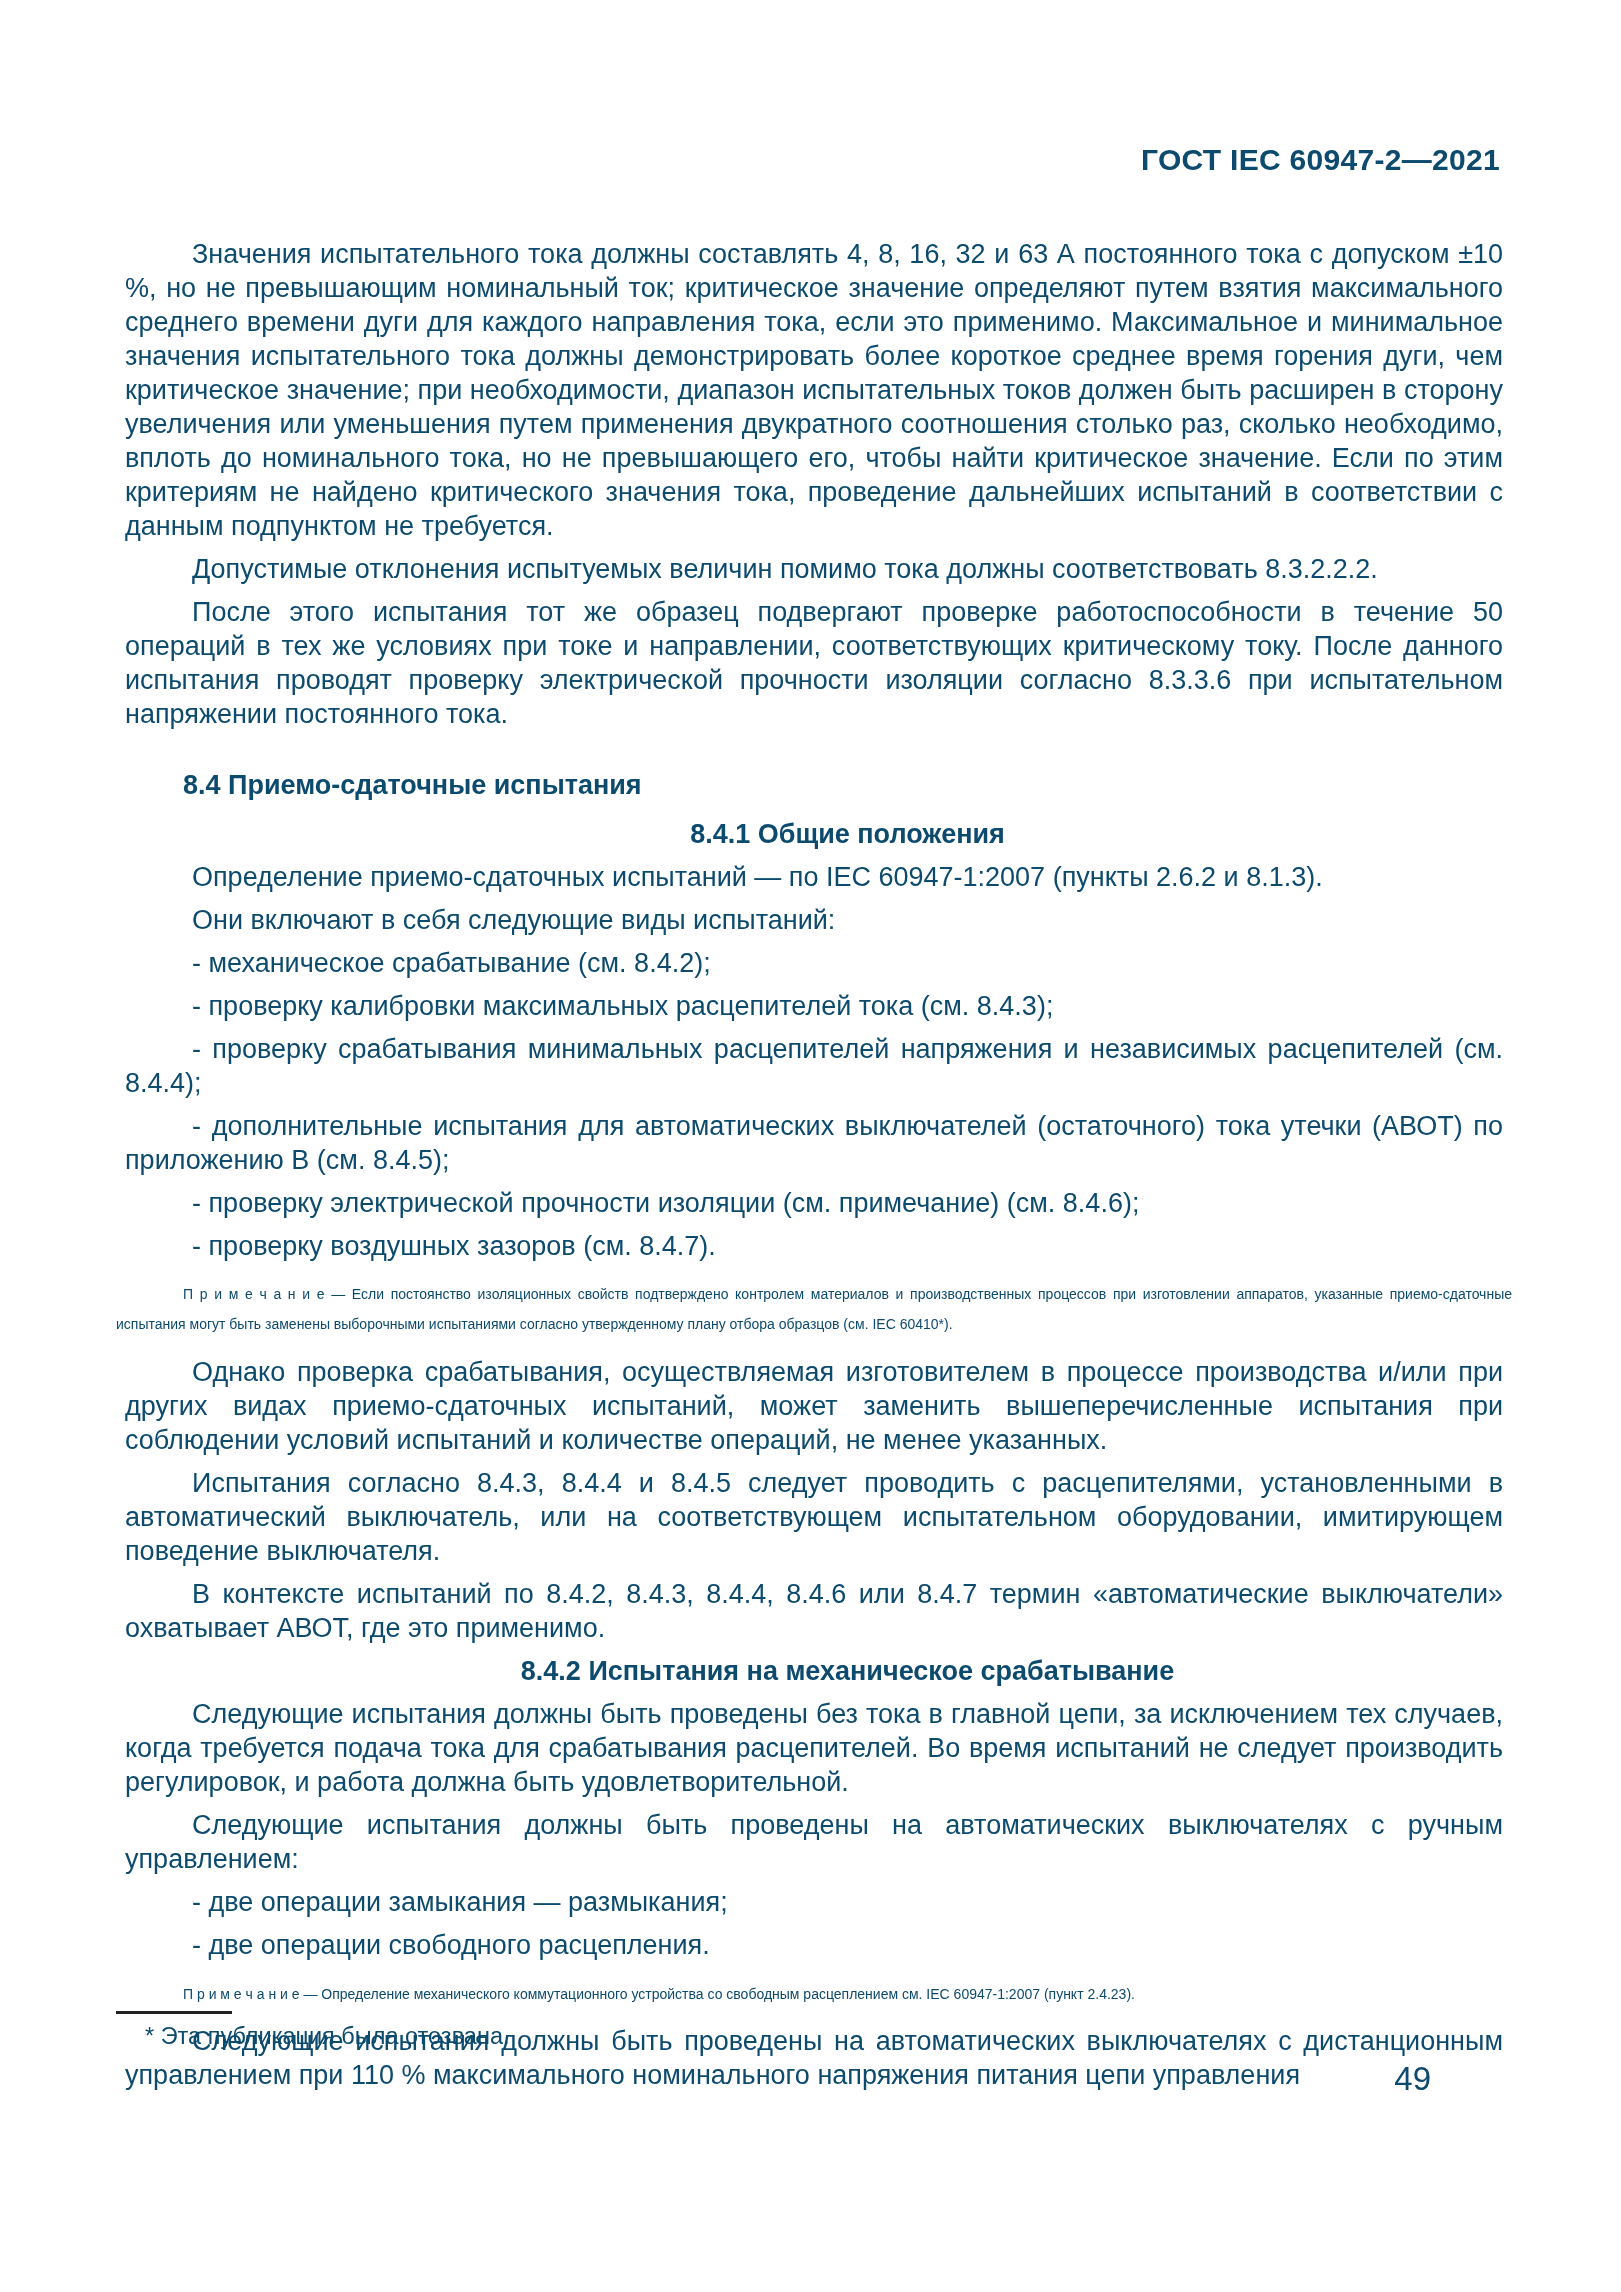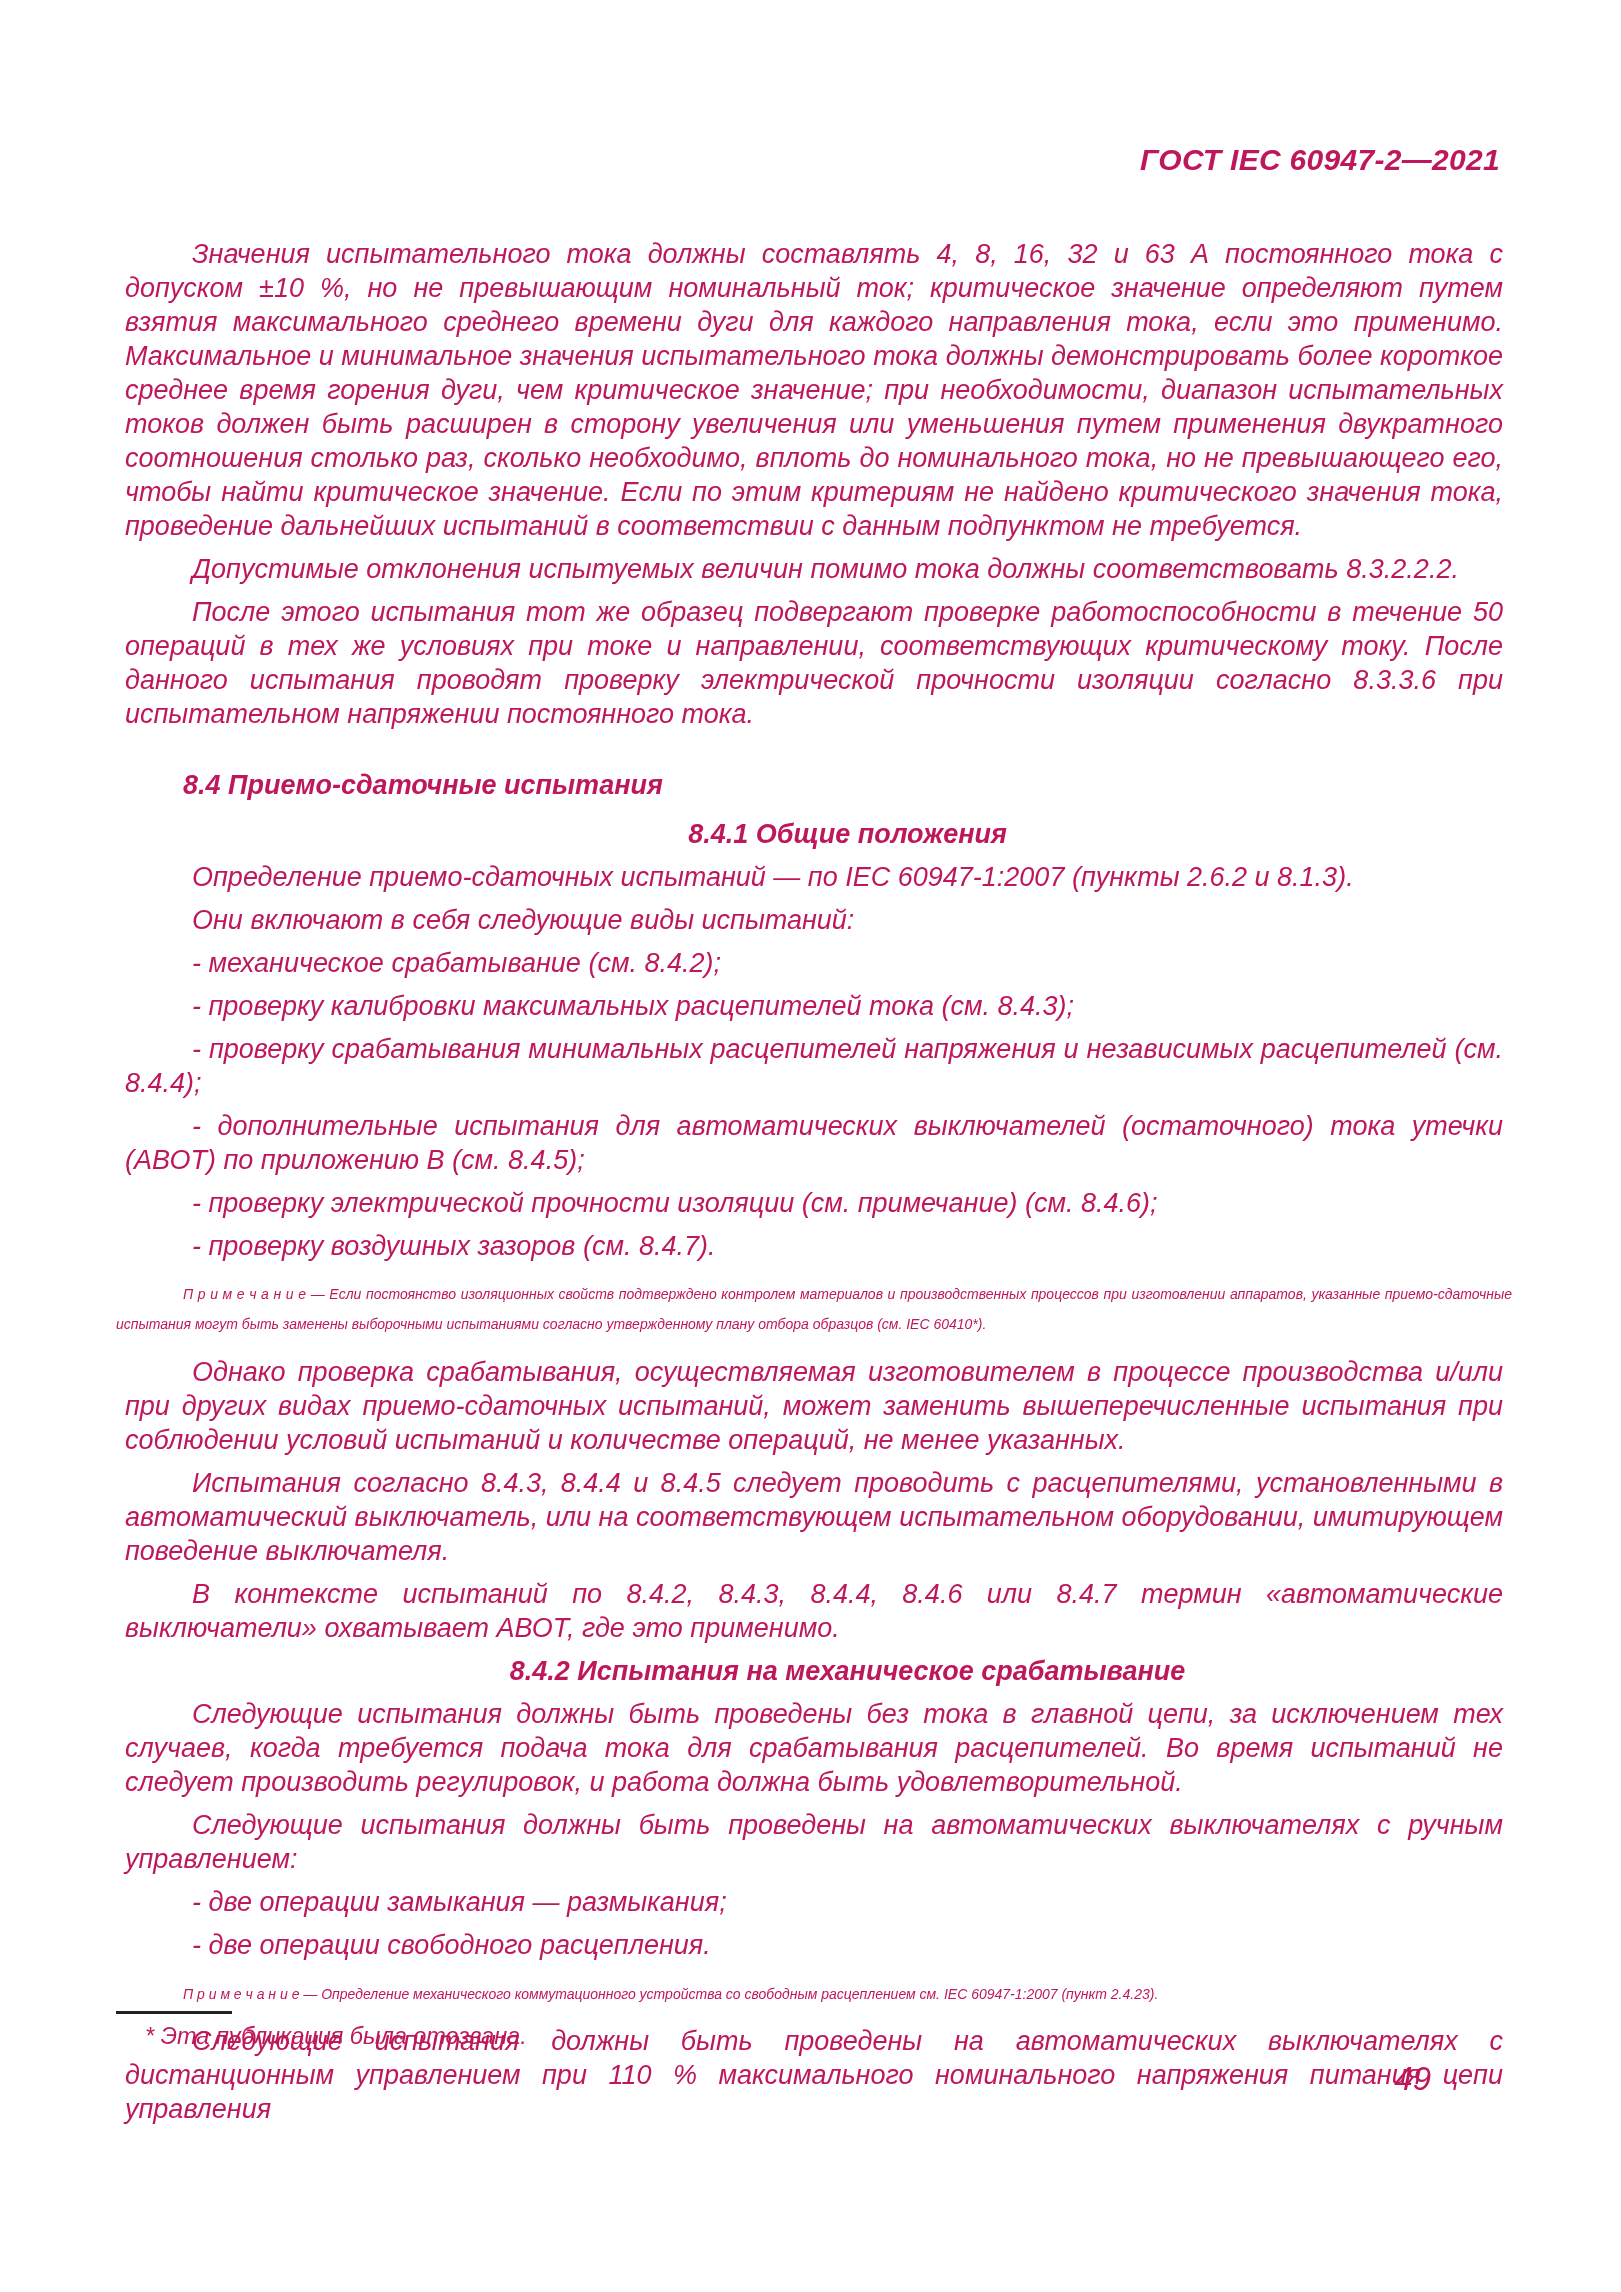--- a/index.html
+++ b/index.html
@@ -4,22 +4,21 @@
 <title>ГОСТ IEC 60947-2—2021 — стр. 49</title>
 <style>
   html, body { margin: 0; padding: 0; background: #ffffff; }
   .page {
     position: relative;
     width: 1621px;
     height: 2293px;
     background: #ffffff;
     overflow: hidden;
     font-family: "Liberation Sans", sans-serif;
-    color: #be185d;
-    font-style: italic;
+    color: #0c4a6e;
     -webkit-font-smoothing: antialiased;
   }
   .running-header {
     position: absolute;
     top: 143px;
     left: 116px;
     width: 1384px;
     text-align: right;
     font-weight: bold;
     font-size: 30px;

